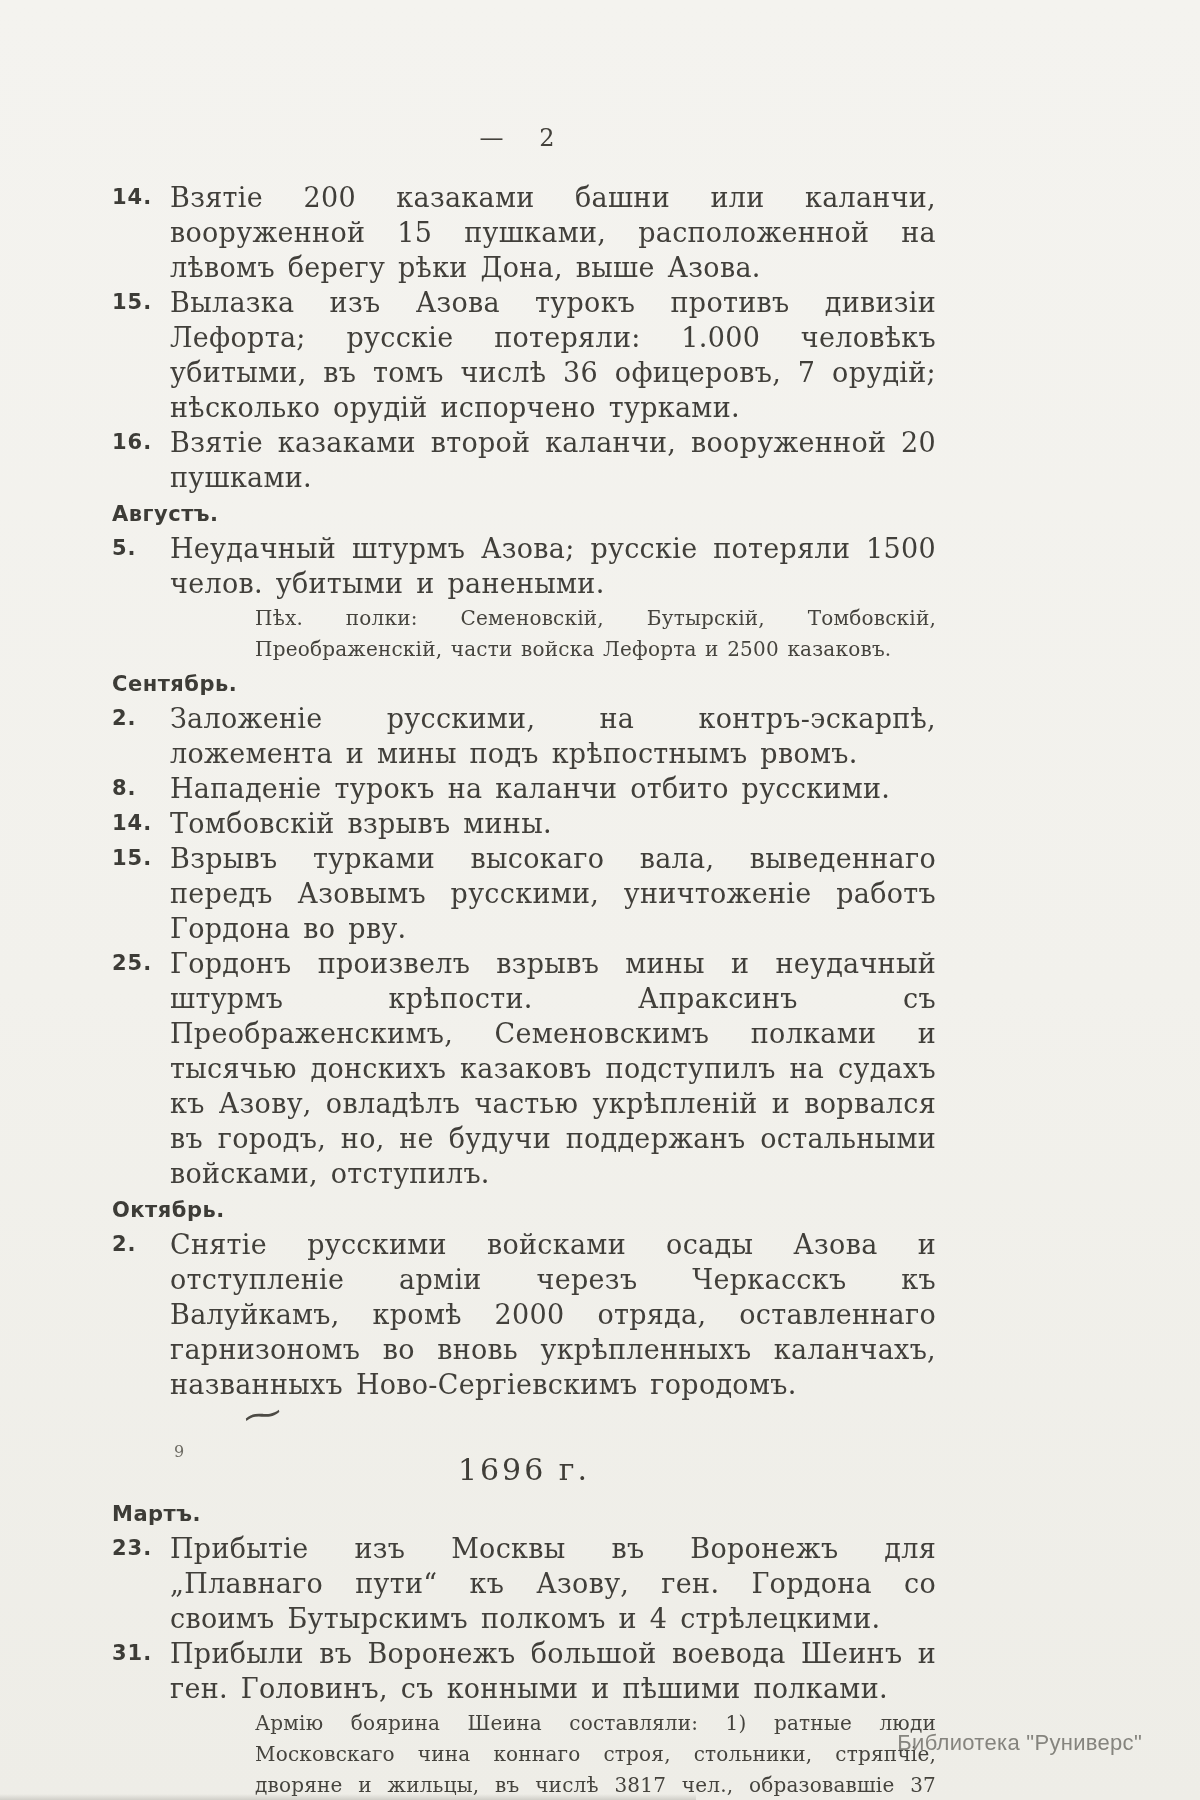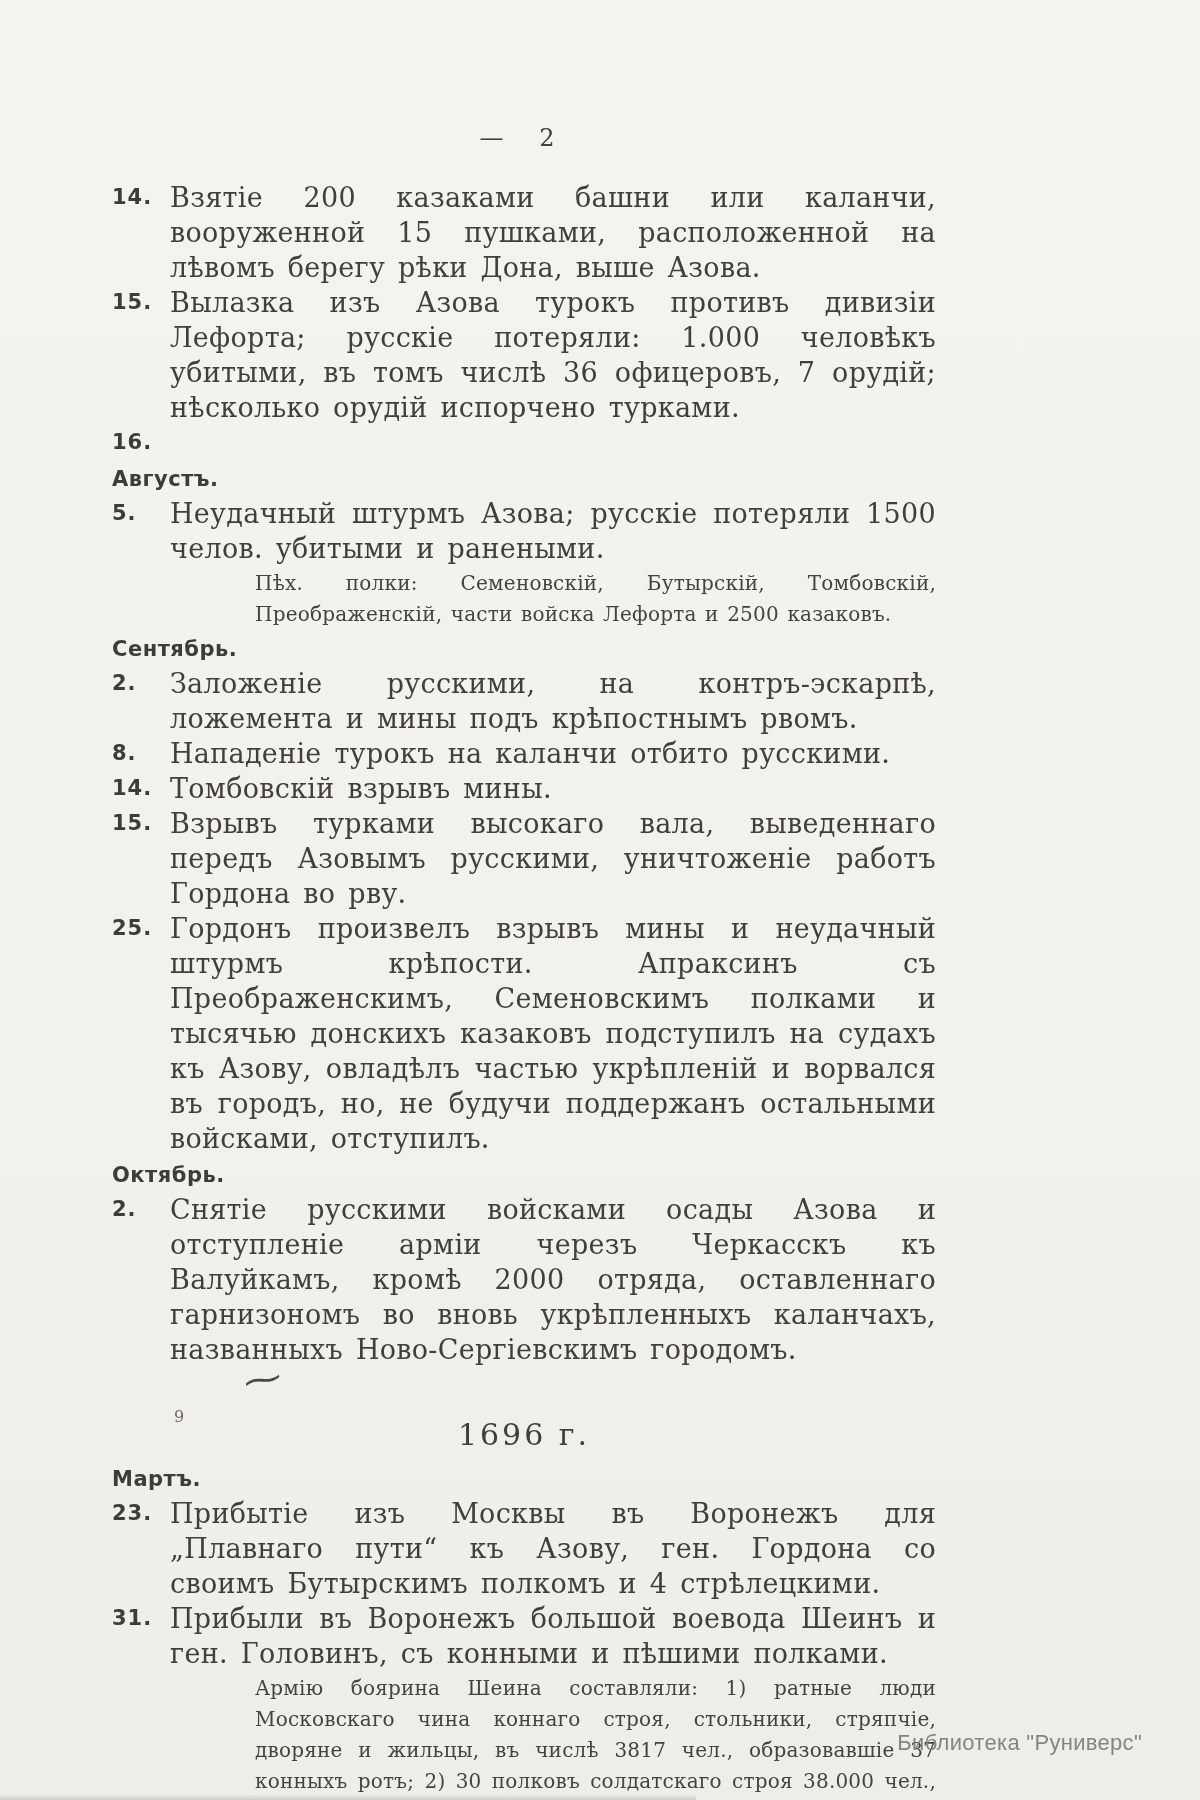--- a/index.html
+++ b/index.html
@@ -132,20 +132,21 @@
       <div class="text">Взятіе 200 казаками башни или каланчи, вооруженной 15 пушками, расположенной на лѣвомъ берегу рѣки Дона, выше Азова.</div>
     </div>
 
     <div class="entry">
       <div class="day">15.</div>
       <div class="text">Вылазка изъ Азова турокъ противъ дивизіи Лефорта; русскіе потеряли: 1.000 человѣкъ убитыми, въ томъ числѣ 36 офицеровъ, 7 орудій; нѣсколько орудій испорчено турками.</div>
     </div>
 
     <div class="entry">
       <div class="day">16.</div>
+      <div class="text">Взятіе казаками второй каланчи, вооруженной 20 пушками.</div>
     </div>
 
     <div class="month">Августъ.</div>
 
     <div class="entry">
       <div class="day">5.</div>
       <div class="text">Неудачный штурмъ Азова; русскіе потеряли 1500 челов. убитыми и ранеными.</div>
     </div>
 
     <div class="note">Пѣх. полки: Семеновскій, Бутырскій, Томбовскій, Преображенскій, части войска Лефорта и 2500 казаковъ.</div>

